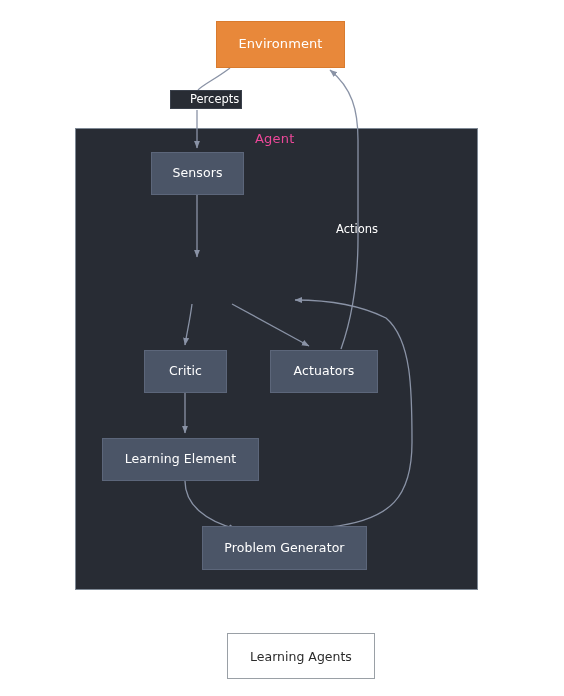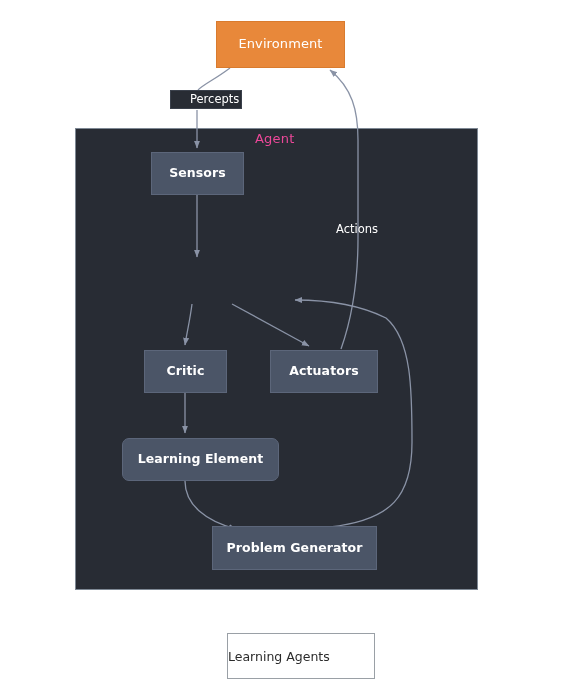--- a/index.html
+++ b/index.html
@@ -54,28 +54,27 @@
     top: 21px;
     width: 129px;
     height: 47px;
     background: #e8883a;
     border: 1px solid #d97b2e;
     font-size: 13px;
   }
   .box-slate {
     background: #4b5567;
     border: 1px solid #5c667a;
-    font-weight: bold;
   }
   .n-sensors   { left: 151px; top: 152px; width: 93px;  height: 43px; }
   .n-perf      { left: 106px; top: 261px; width: 184px; height: 43px; }
   .n-critic    { left: 144px; top: 350px; width: 83px;  height: 43px; }
   .n-actuators { left: 270px; top: 350px; width: 108px; height: 43px; }
-  .n-learning  { left: 122px; top: 438px; width: 157px; height: 43px; border-radius: 7px; }
-  .n-problem   { left: 212px; top: 526px; width: 165px; height: 44px; }
+  .n-learning  { left: 102px; top: 438px; width: 157px; height: 43px; }
+  .n-problem   { left: 202px; top: 526px; width: 165px; height: 44px; }
 
   .agent-label {
     position: absolute;
     left: 255px;
     top: 131px;
     color: #ec4899;
     font-size: 13px;
     letter-spacing: 0.2px;
   }
   .edge-label {
@@ -100,21 +99,21 @@
     position: absolute;
     left: 227px;
     top: 633px;
     width: 148px;
     height: 46px;
     box-sizing: border-box;
     background: #ffffff;
     border: 1px solid #9aa0a6;
     display: flex;
     align-items: center;
-    justify-content: flex-start;
+    justify-content: center;
     color: #2b2b2b;
     font-size: 12.5px;
   }
 </style>
 </head>
 <body>
 
 <div id="canvas">
 
   <div class="agent-panel"></div>

